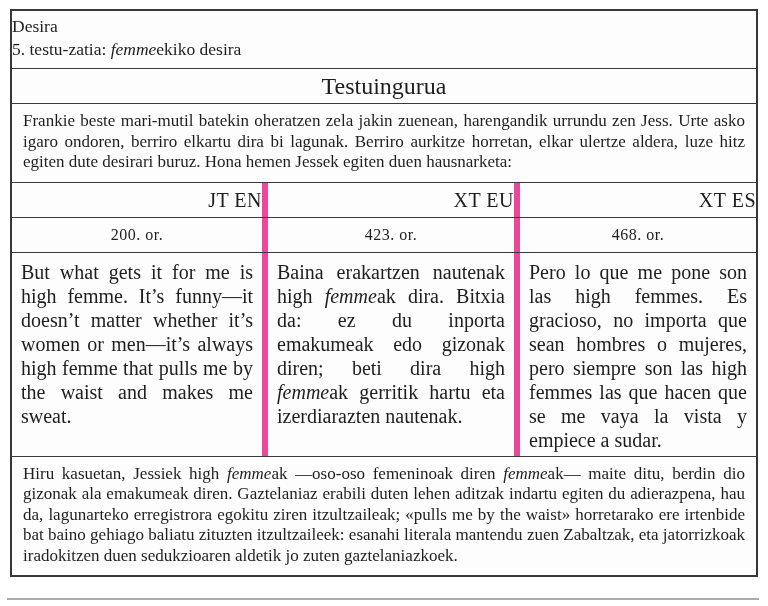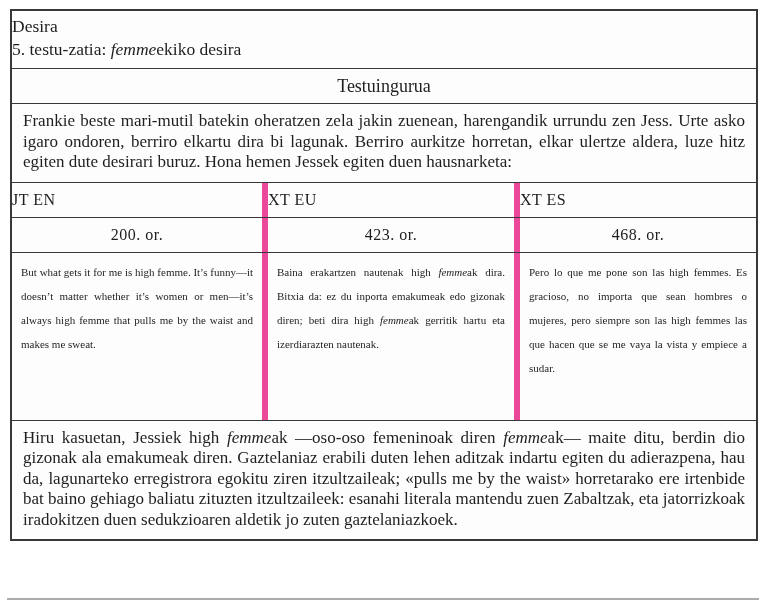--- a/index.html
+++ b/index.html
@@ -24,55 +24,55 @@
   .row { border-top: 1px solid #383838; box-sizing: border-box; }
   .row:first-child { border-top: none; }
 
   .title-row {
     padding: 4px 0 7px;
     font-size: 17.5px;
     line-height: 23px;
   }
   .section-row {
     text-align: center;
-    font-size: 18px;
+    font-size: 24px;
     height: 35px;
     line-height: 35px;
   }
   .para {
     padding: 7px 11px 9px;
     font-size: 17px;
     line-height: 20.5px;
     text-align: justify;
   }
   .row3 {
     display: grid;
     grid-template-columns: 250px 252px 1fr;
   }
   .cell { box-sizing: border-box; }
   .cell + .cell { border-left: 6px solid #ec4899; }
 
   .head-cell {
-    text-align: left;
-    font-size: 16px;
+    text-align: right;
+    font-size: 20px;
     height: 34px;
     line-height: 34px;
     letter-spacing: 0.5px;
   }
   .page-cell {
     text-align: center;
     font-size: 16px;
     height: 34px;
     line-height: 34px;
     letter-spacing: 0.5px;
   }
   .quote-row { min-height: 168px; }
   .quote-cell {
     padding: 7px 9px 4px;
-    font-size: 11px;
+    font-size: 20px;
     line-height: 24px;
     text-align: justify;
   }
   .strat-cell {
     padding-left: 9px;
     font-size: 17px;
     height: 34px;
     line-height: 34px;
   }
   em { font-style: italic; }

